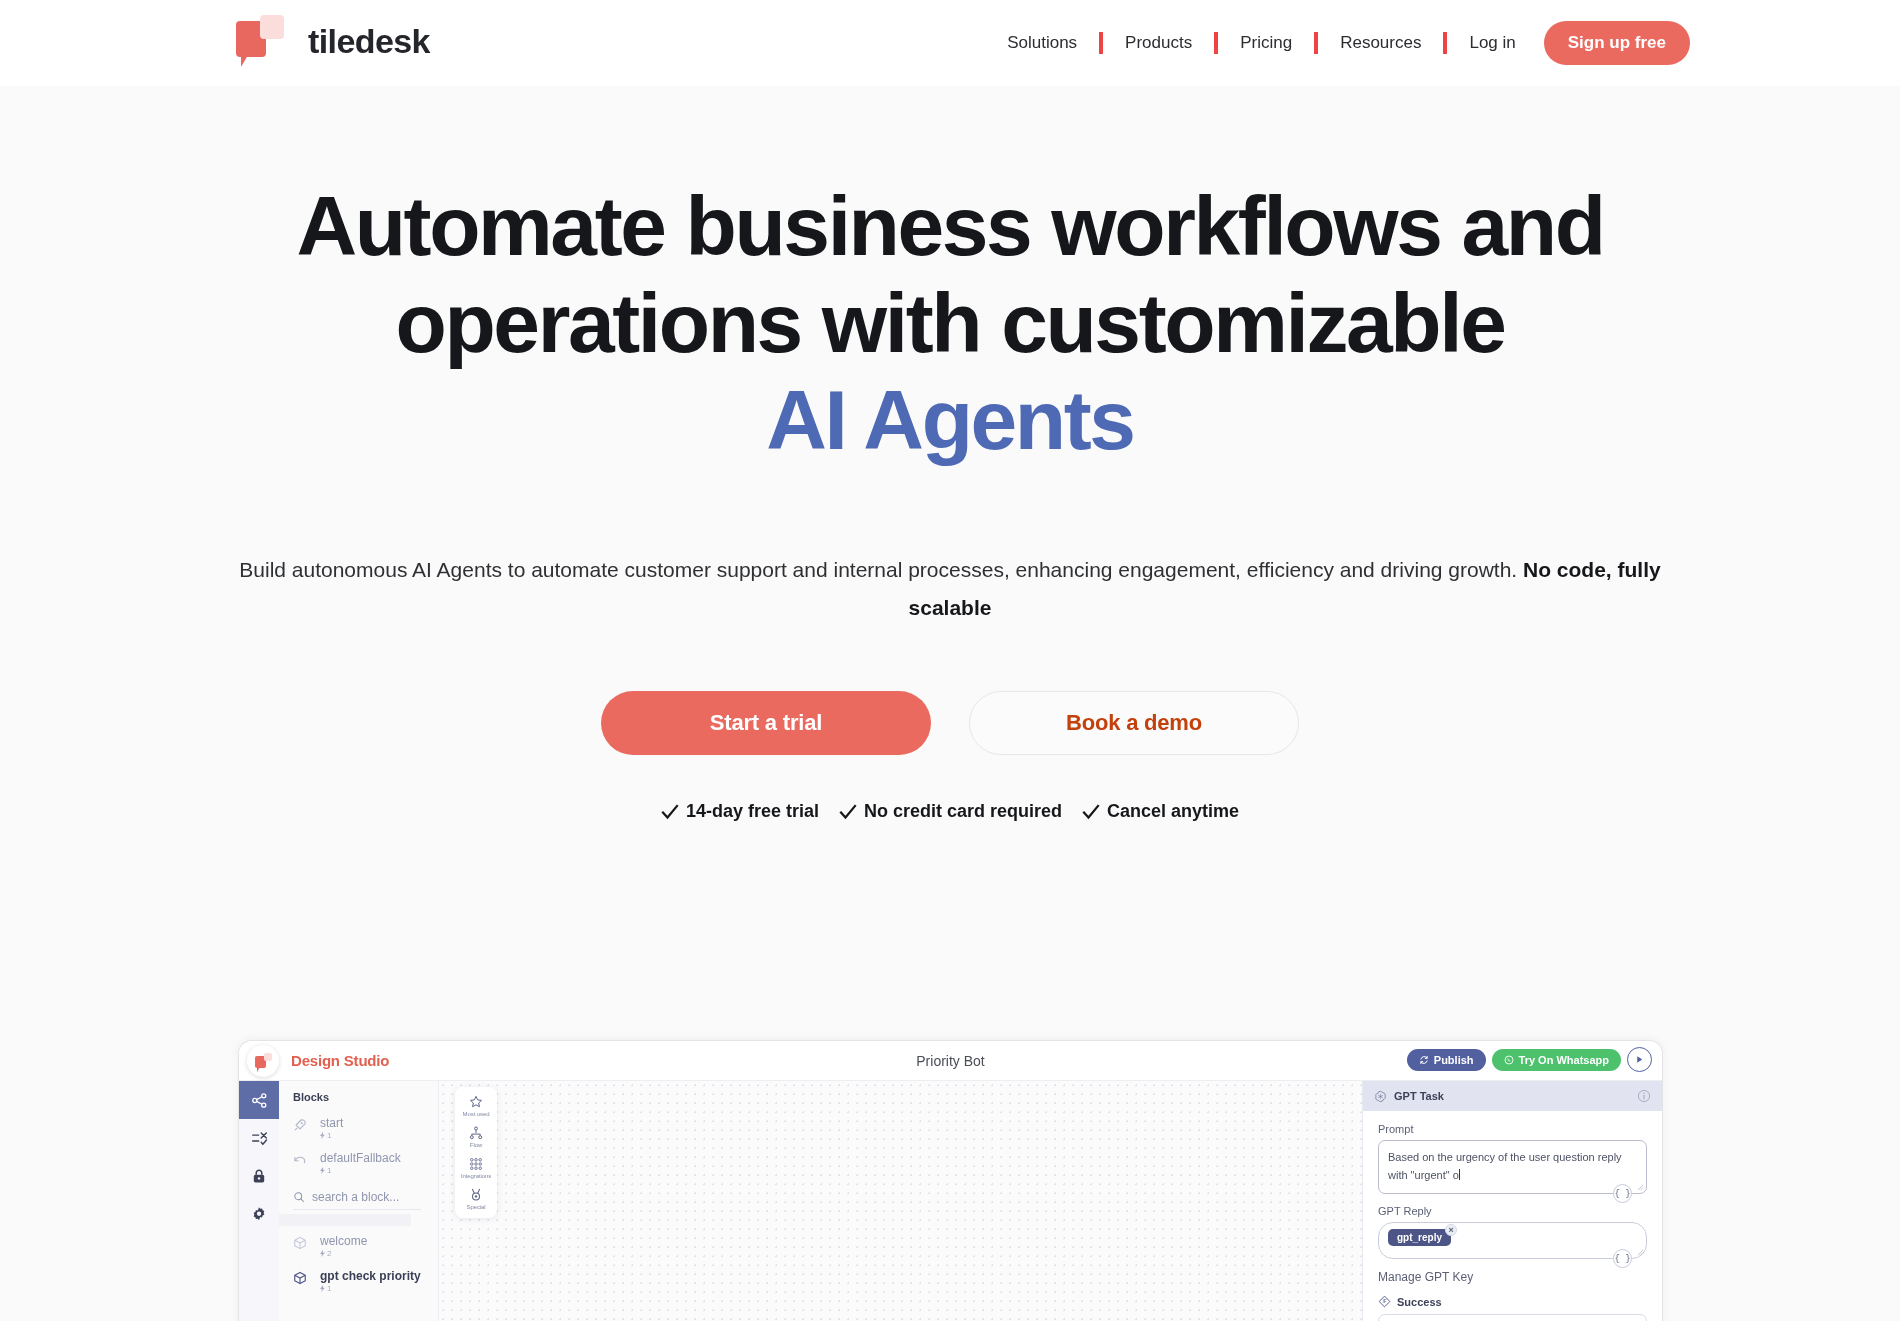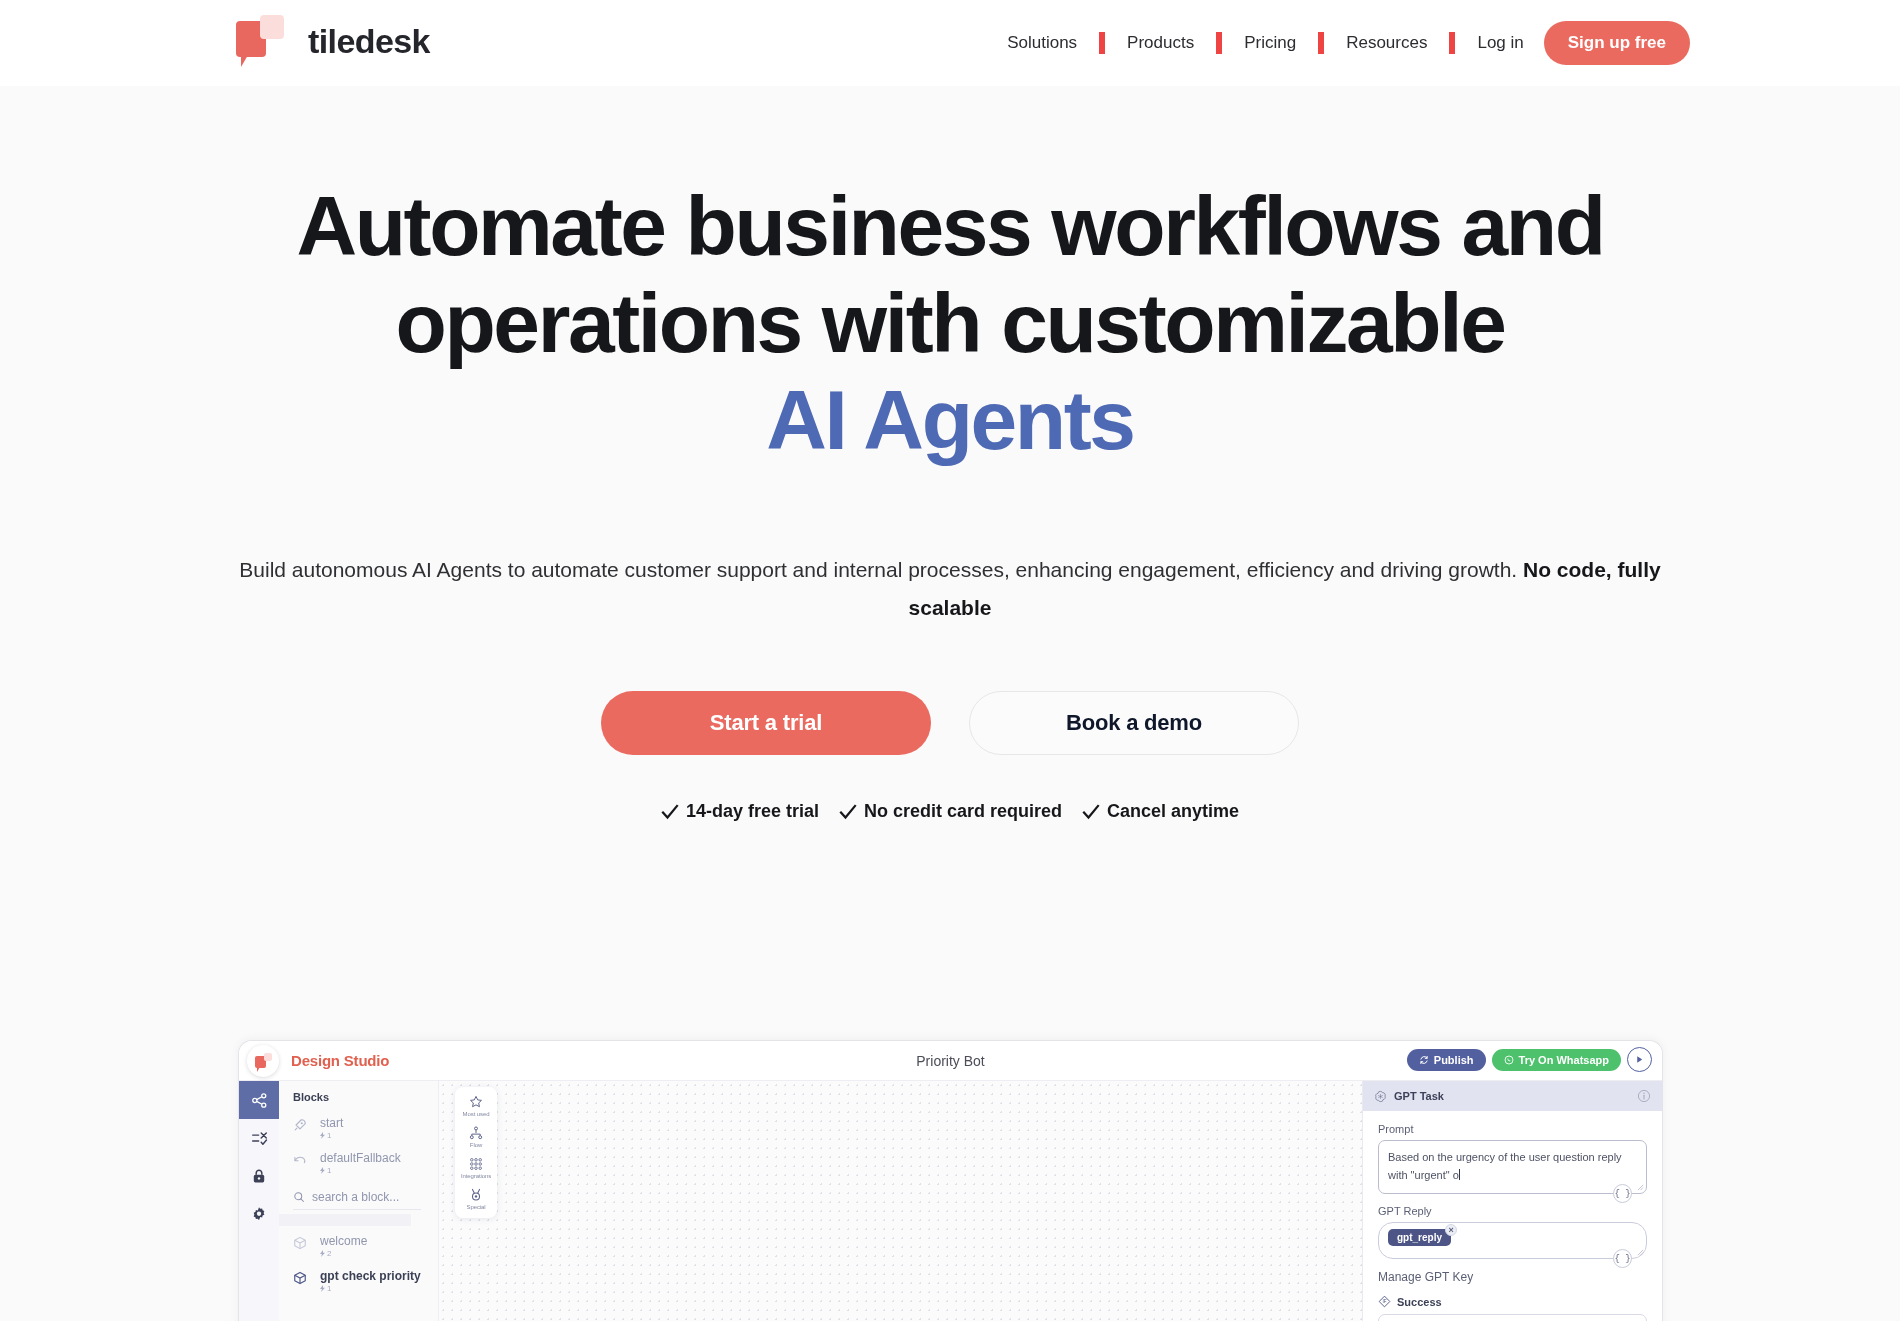--- a/index.html
+++ b/index.html
@@ -37,24 +37,24 @@
     font-size:34px;font-weight:700;letter-spacing:-0.6px;color:#25262b;
   }
 
   .nav{
     position:absolute;right:210px;top:0;height:86px;
     display:flex;align-items:center;
   }
   .nav-links{display:flex;align-items:center;}
   .nav-link{
     font-size:17px;color:#2c2d31;padding:0 22px;
-    border-right:6px solid #ef4444;line-height:22px;white-space:nowrap;
+    border-right:4px solid #ef4444;line-height:22px;white-space:nowrap;
     cursor:pointer;text-decoration:none;
   }
-  .nav-link.login{border-right:none;padding-right:20px;}
+  .nav-link.login{border-right:none;padding-right:28px;}
   .signup-btn{
     background:#ea6a60;color:#ffffff;font-size:17px;font-weight:700;
     padding:12px 24px;border-radius:22px;border:none;cursor:pointer;
     white-space:nowrap;font-family:inherit;
   }
 
   
   .hero{
     width:1900px;background:#fafafa;padding-top:92px;
     min-height:1235px;position:relative;
@@ -73,21 +73,21 @@
   .cta-row{
     display:flex;justify-content:center;align-items:center;gap:38px;
     margin-top:64px;
   }
   .btn-primary{
     background:#ea6a60;color:#fff;font-size:22px;font-weight:700;
     width:330px;height:64px;border-radius:34px;border:none;cursor:pointer;
     font-family:inherit;letter-spacing:-0.2px;
   }
   .btn-secondary{
-    background:#fbfbfb;color:#0f172a;font-size:22px;font-weight:700;
+    background:#fbfbfb;color:#c2410c;font-size:22px;font-weight:700;
     width:330px;height:64px;border-radius:34px;border:1px solid #e7e7e9;
     cursor:pointer;font-family:inherit;letter-spacing:-0.2px;
   }
 
   .badges{
     display:flex;justify-content:center;align-items:flex-end;gap:20px;
     margin-top:46px;
   }
   .badge{display:flex;align-items:center;gap:7px;font-size:18px;font-weight:700;color:#16171a;white-space:nowrap;}
   .check{display:inline-block;width:18px;height:18px;}

